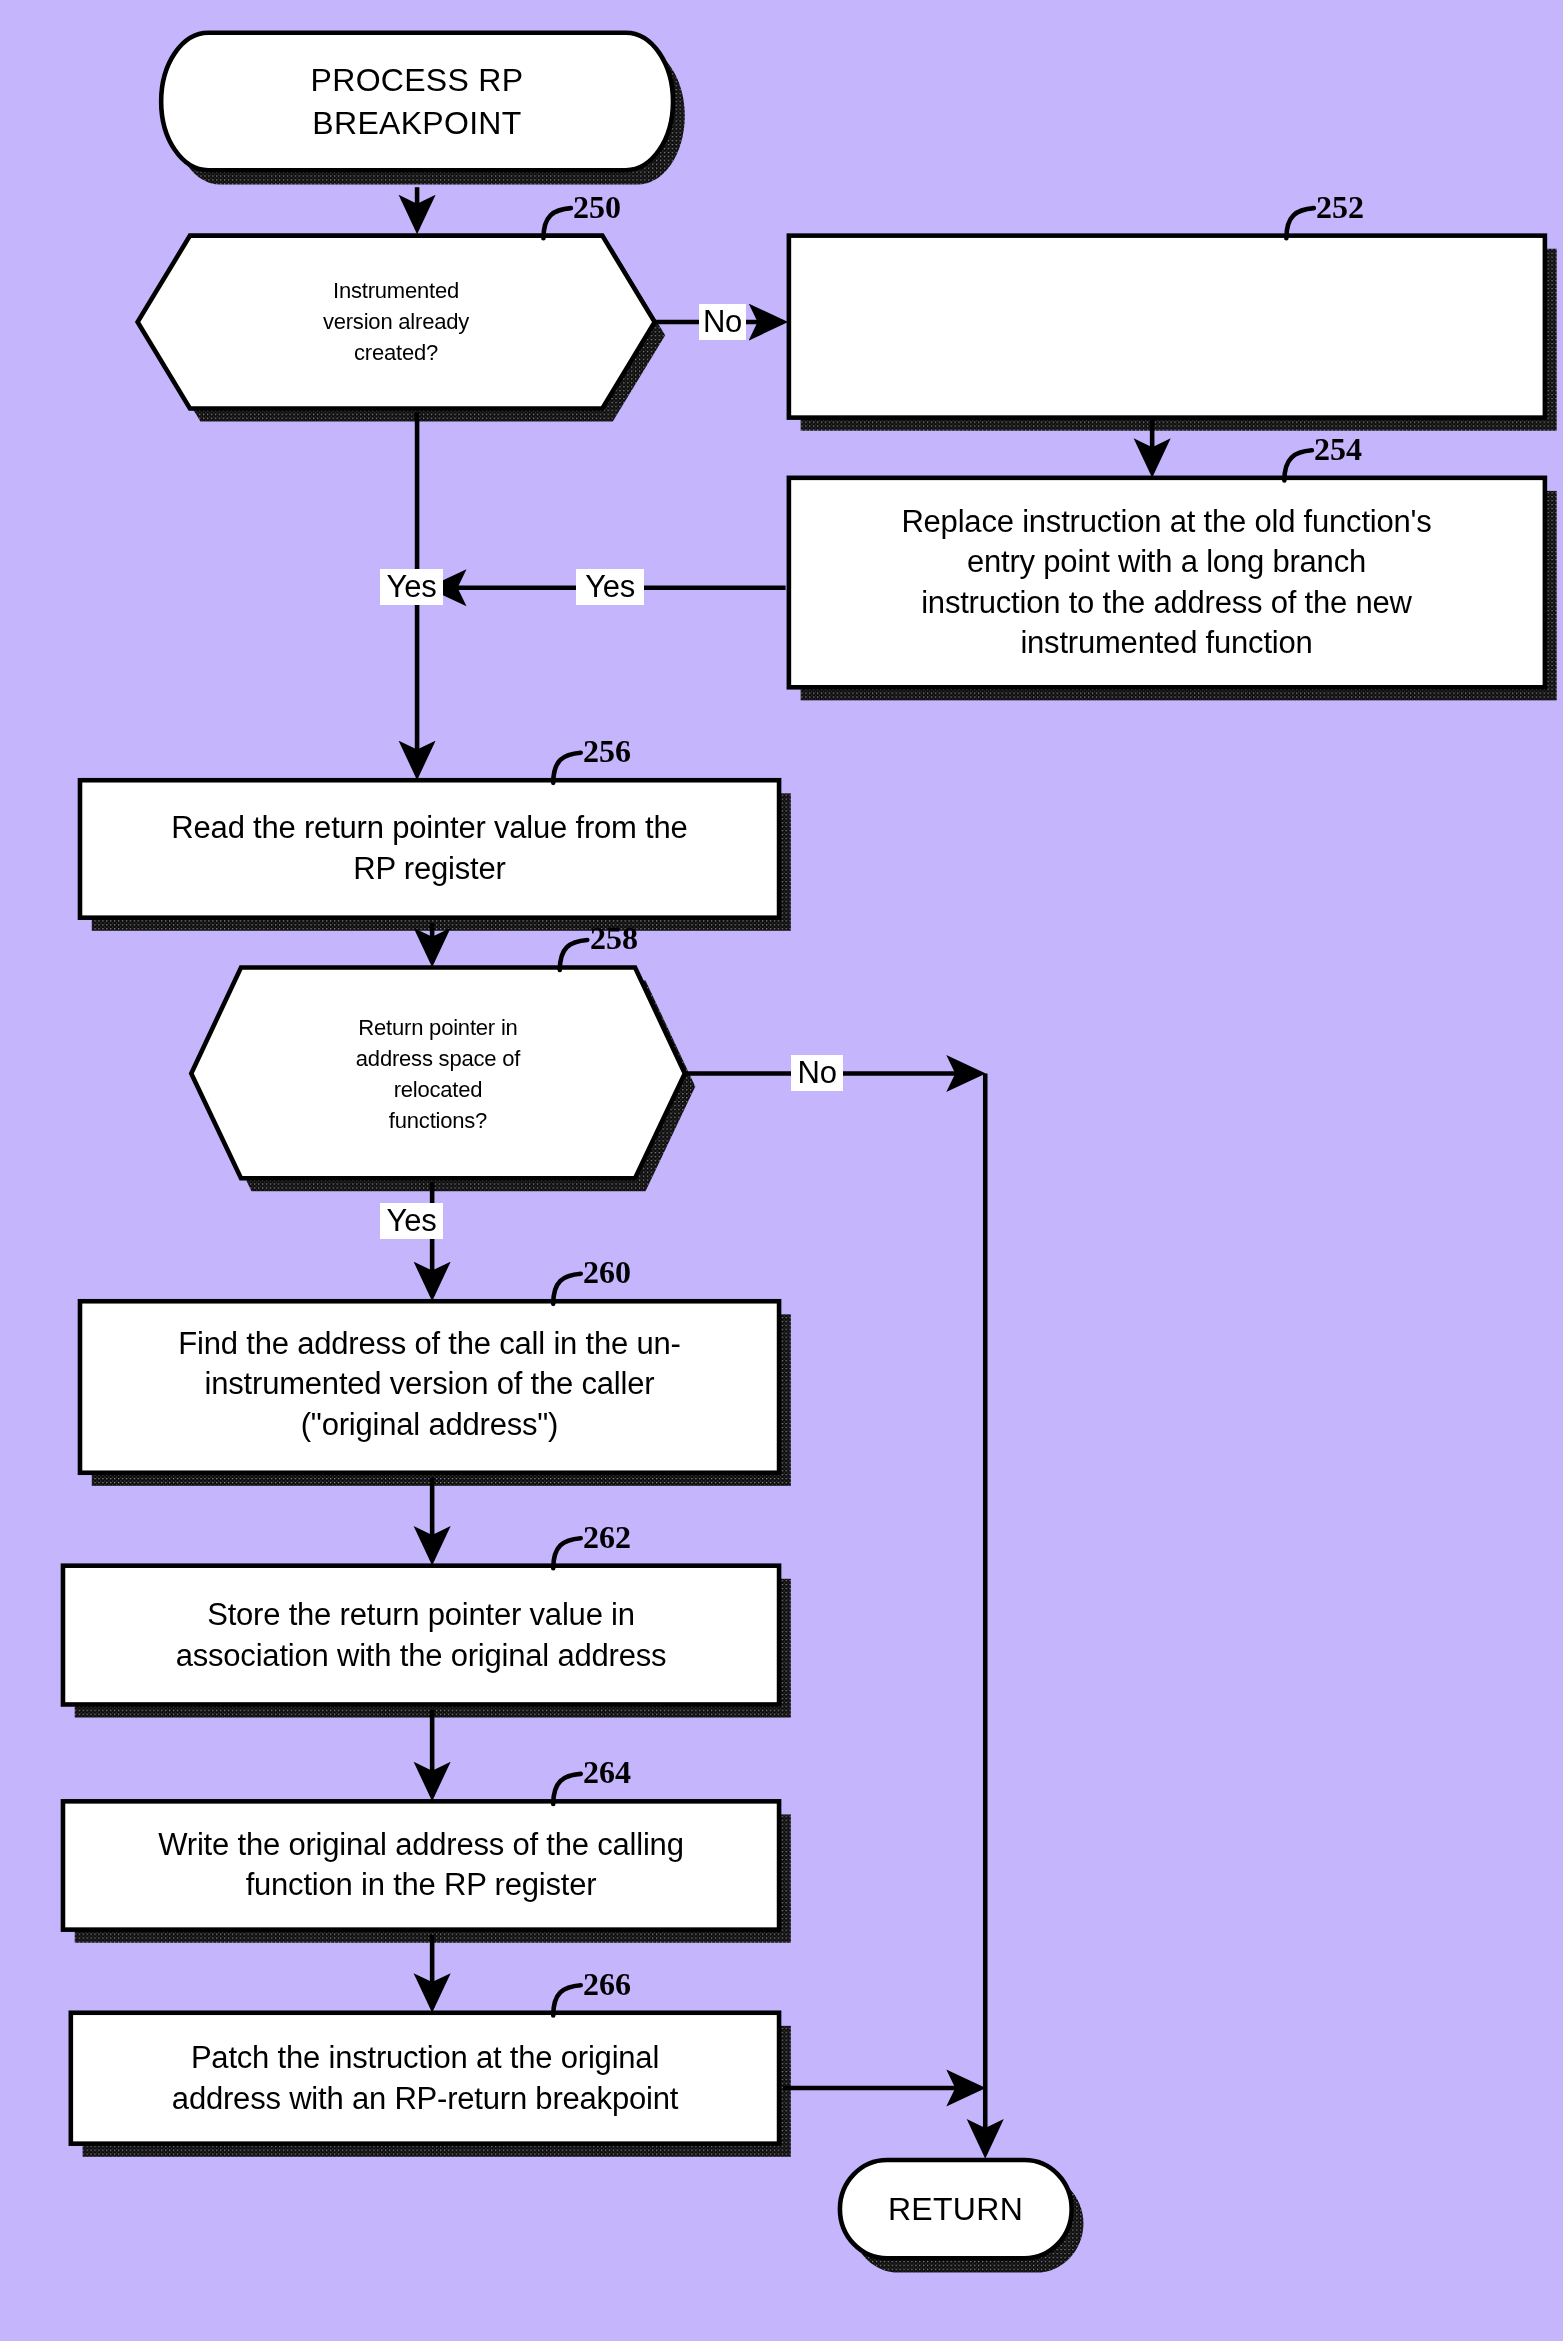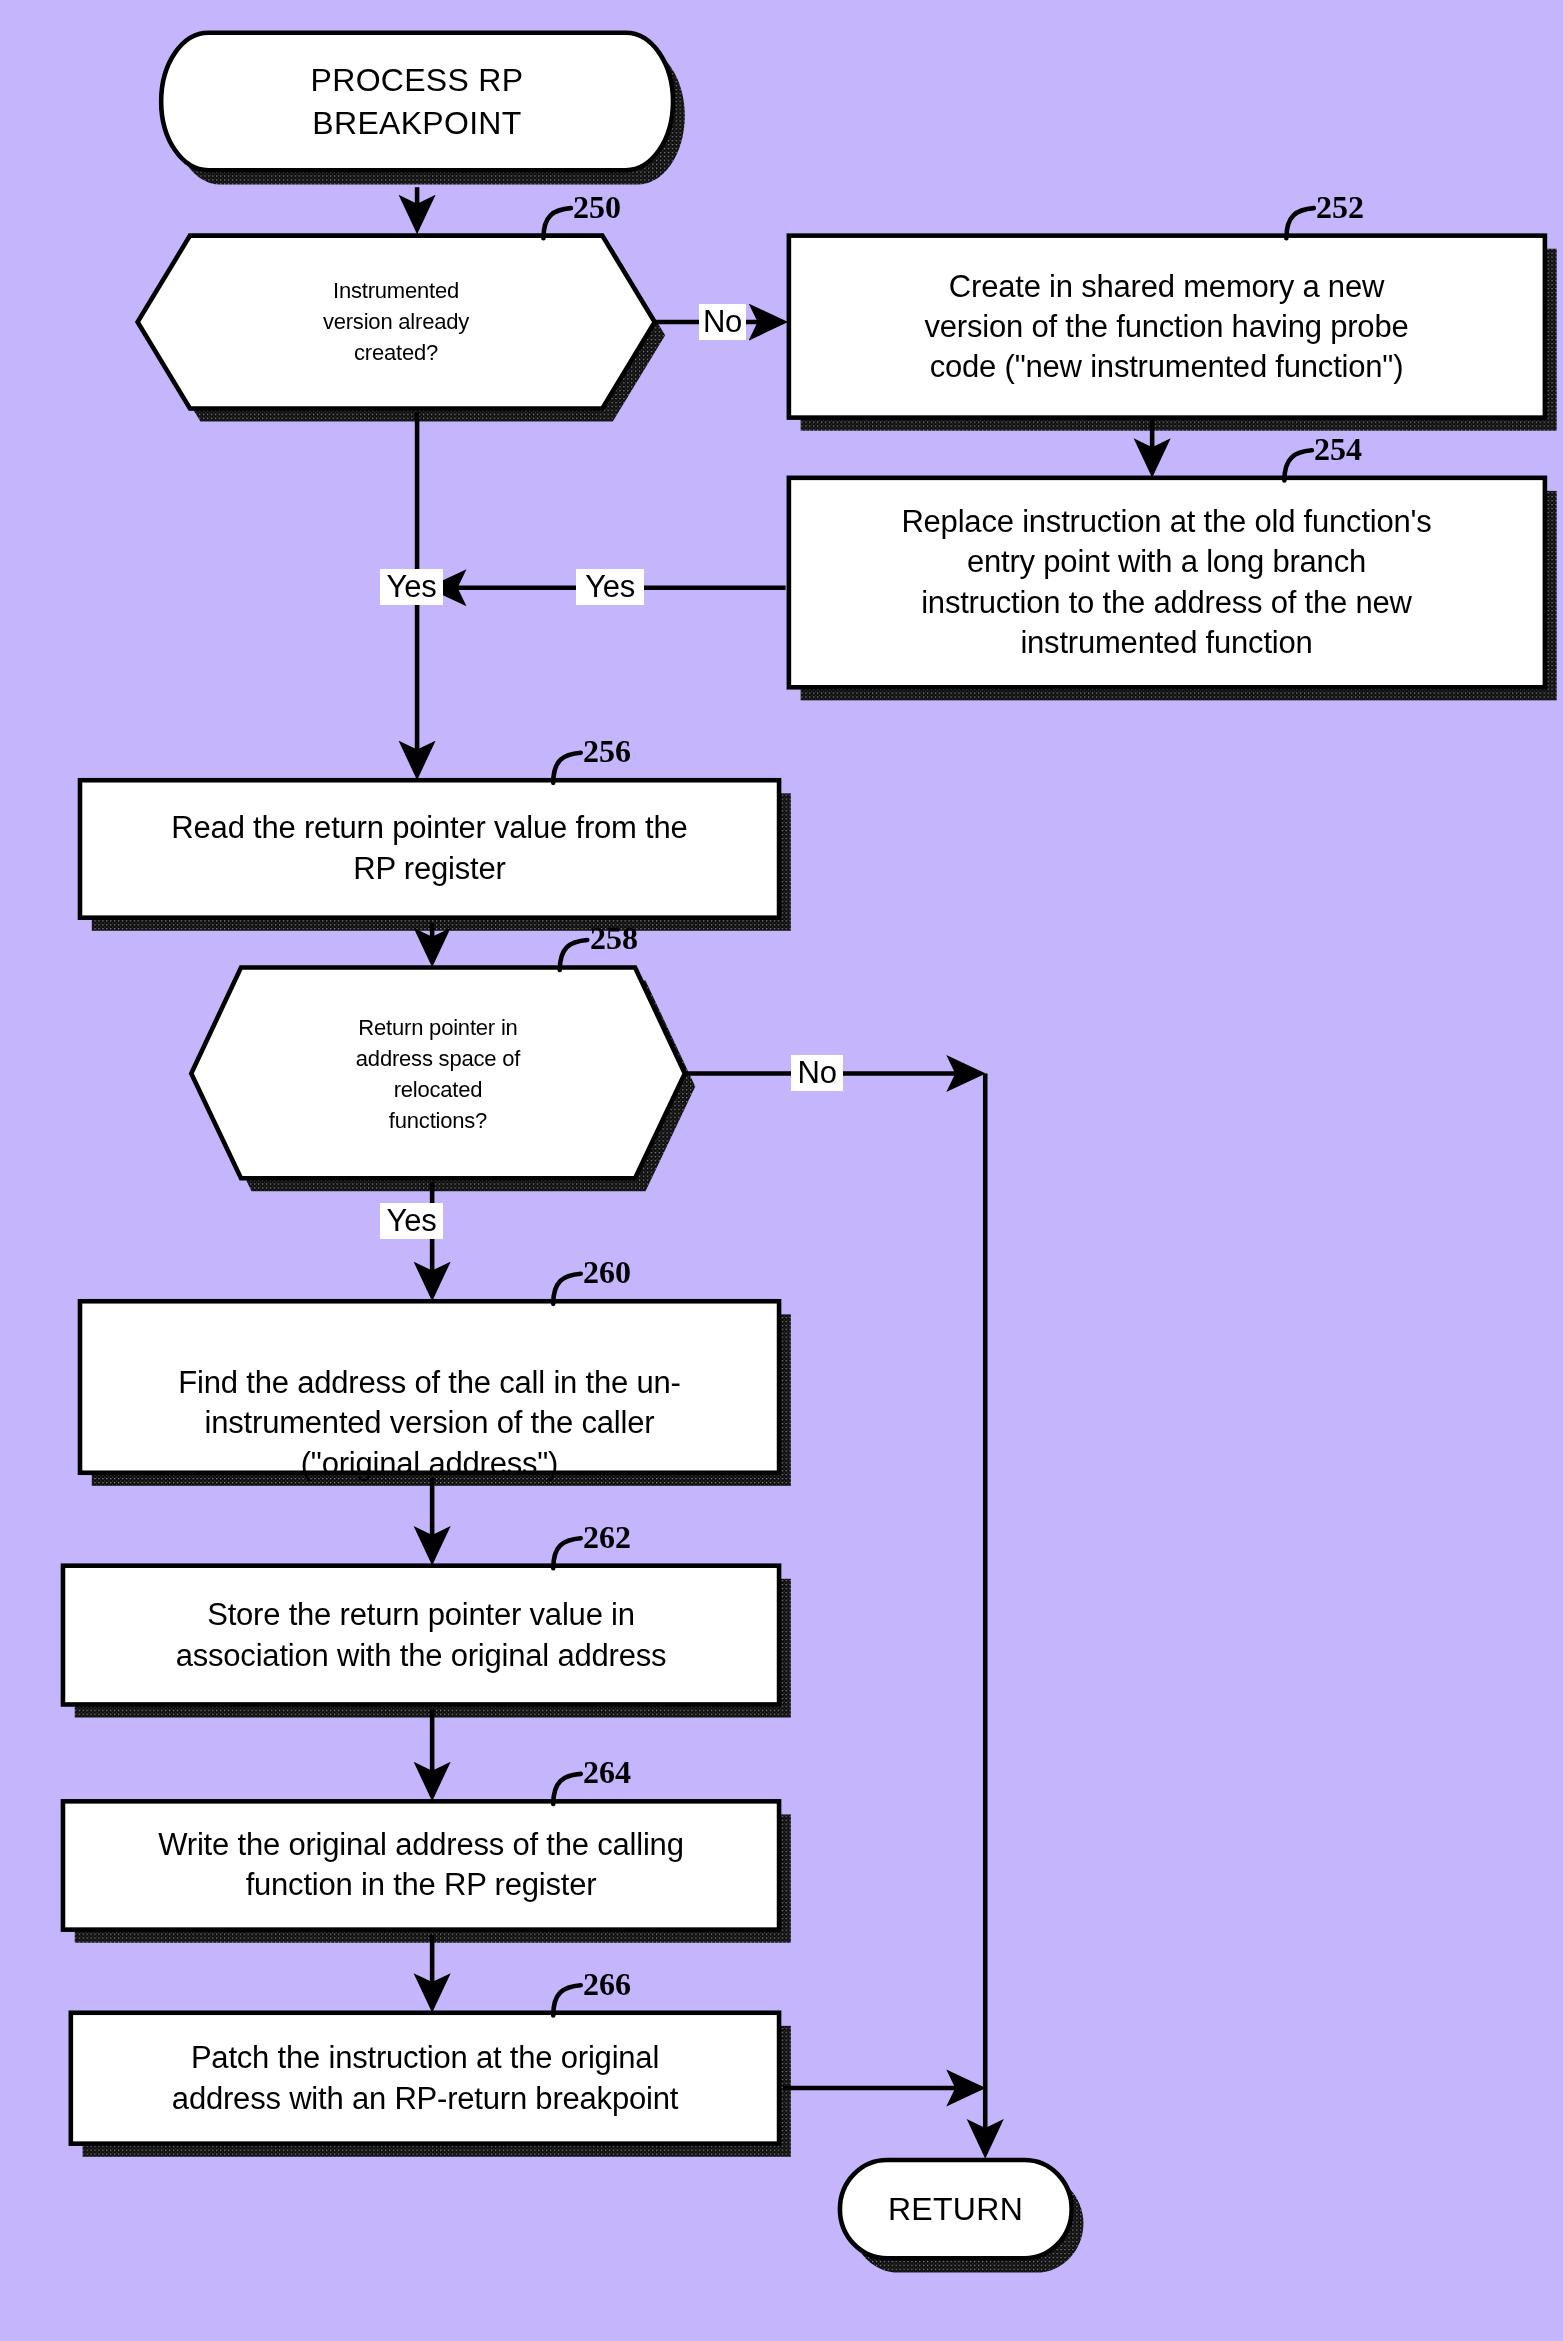--- a/index.html
+++ b/index.html
@@ -156,38 +156,35 @@
     </g>
   </svg>
 
   <div class="node-text terminal-text" style="left:208px; top:33px; width:418px; height:137px;">PROCESS RP
 BREAKPOINT</div>
 
   <div class="node-text decision-text" style="left:190px; top:243px; width:412px; height:157px;">Instrumented
 version already
 created?</div>
 
-  <div class="node-text process-text" style="left:795px; top:236px; width:743px; height:182px;">Create in shared memory a new
-version of the function having probe
-code ("new instrumented function")</div>
 
   <div class="node-text process-text" style="left:793px; top:478px; width:747px; height:209px;">Replace instruction at the old function's
 entry point with a long branch
 instruction to the address of the new
 instrumented function</div>
 
   <div class="node-text decision-text" style="left:241px; top:973px; width:394px; height:202px;">Return pointer in
 address space of
 relocated
 functions?</div>
 
   <div class="node-text process-text" style="left:85px; top:780px; width:689px; height:137px;">Read the return pointer value from the
 RP register</div>
 
-  <div class="node-text process-text" style="left:85px; top:1338px; width:689px; height:171px;">Find the address of the call in the un-
+  <div class="node-text process-text" style="left:85px; top:1299px; width:689px; height:171px;">Find the address of the call in the un-
 instrumented version of the caller
 ("original address")</div>
 
   <div class="node-text process-text" style="left:68px; top:1566px; width:706px; height:139px;">Store the return pointer value in
 association with the original address</div>
 
   <div class="node-text process-text" style="left:68px; top:1801px; width:706px; height:128px;">Write the original address of the calling
 function in the RP register</div>
 
   <div class="node-text process-text" style="left:76px; top:2013px; width:698px; height:131px;">Patch the instruction at the original

